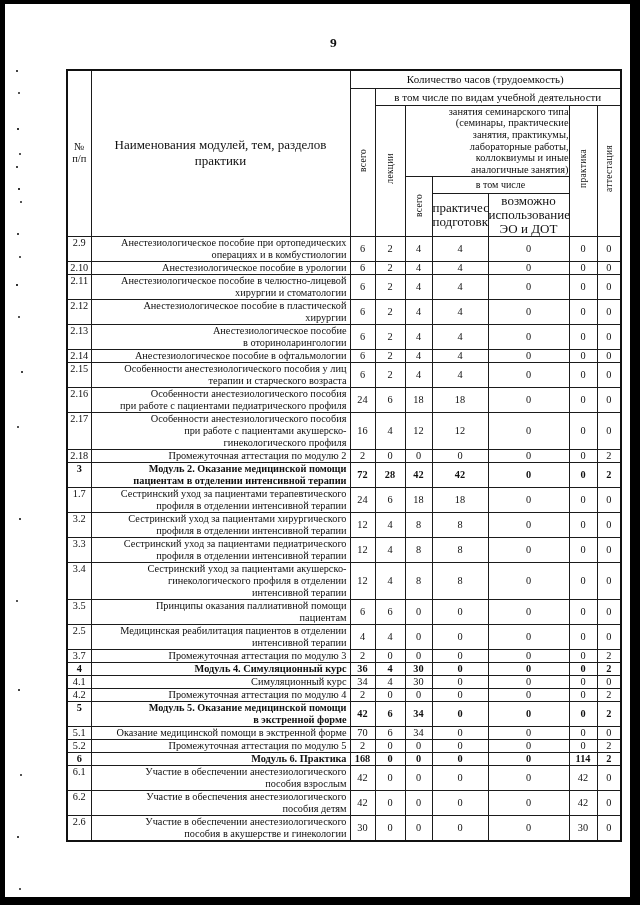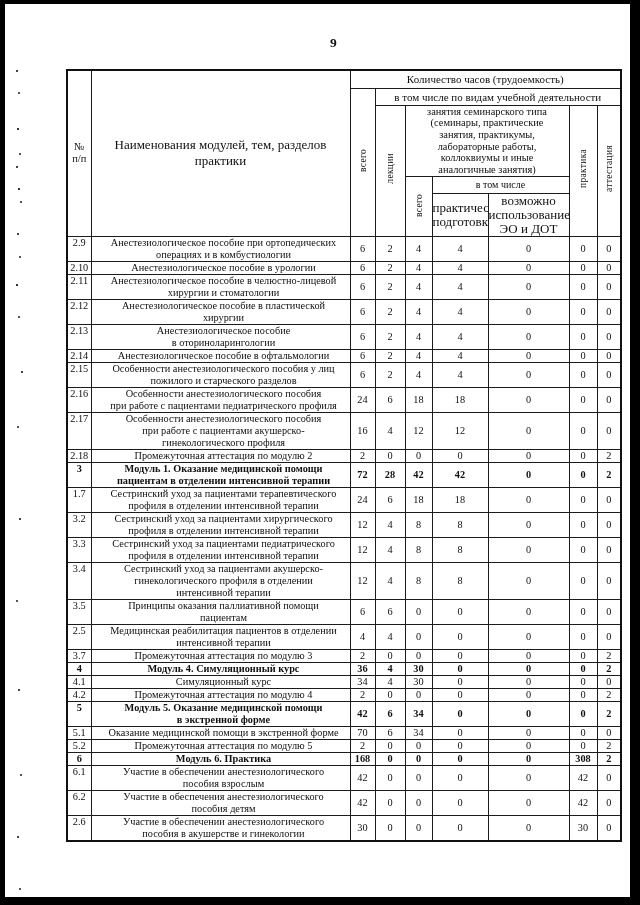--- a/index.html
+++ b/index.html
@@ -28,31 +28,31 @@
   }
   .grid th,.grid td{
     border:1px solid #1b1b1b;padding:0;overflow:hidden;
     font-weight:normal;color:#101010;
   }
   .grid{border:2px solid #111;}
   thead th{text-align:center;vertical-align:middle;}
   .h-banner{font-size:11px;margin-left:48px;}
   .h-rowA{height:18px;}
   .h-rowB{height:17px;}
-  .h-seminar{height:70px;font-size:10.4px;line-height:11.6px;white-space:pre-line;}
+  .h-seminar{height:70px;font-size:10.4px;line-height:11.6px;white-space:pre-line;text-align:right;}
   .h-rowD{height:17px;font-size:10px;}
   .h-rowE{height:31px;}
   .h-small{font-size:13px;line-height:14px;white-space:pre-line;}
   .h-num{font-size:10.5px;white-space:pre-line;line-height:12px;}
   .h-name{font-size:13px;}
   .rot{display:inline-block;writing-mode:vertical-rl;transform:rotate(180deg);
        font-size:9.5px;letter-spacing:.3px;}
   tbody td{font-size:10.3px;line-height:12px;}
   td.c-num{text-align:center;vertical-align:top;padding-top:0;}
-  td.c-name{text-align:center;vertical-align:middle;padding:0 3px 0 9px;white-space:pre-line;}
+  td.c-name{text-align:right;vertical-align:middle;padding:0 3px 0 9px;white-space:pre-line;}
   td.c-val{text-align:center;vertical-align:middle;}
   tr.bold td{font-weight:bold;}
 </style>
 </head>
 <body>
 
 <div class="page">
   <div class="bar bar-top"></div>
   <div class="bar bar-left"></div>
   <div class="bar bar-right"></div>
@@ -174,21 +174,21 @@
           <td class="c-val">2</td>
           <td class="c-val">4</td>
           <td class="c-val">4</td>
           <td class="c-val">0</td>
           <td class="c-val">0</td>
           <td class="c-val">0</td>
         </tr>
         <tr>
           <td class="c-num">2.15</td>
           <td class="c-name">Особенности анестезиологического пособия у лиц
-пожилого и старческого разделов</td>
+терапии и старческого возраста</td>
           <td class="c-val">6</td>
           <td class="c-val">2</td>
           <td class="c-val">4</td>
           <td class="c-val">4</td>
           <td class="c-val">0</td>
           <td class="c-val">0</td>
           <td class="c-val">0</td>
         </tr>
         <tr>
           <td class="c-num">2.16</td>
@@ -221,21 +221,21 @@
           <td class="c-val">2</td>
           <td class="c-val">0</td>
           <td class="c-val">0</td>
           <td class="c-val">0</td>
           <td class="c-val">0</td>
           <td class="c-val">0</td>
           <td class="c-val">2</td>
         </tr>
         <tr class="bold">
           <td class="c-num">3</td>
-          <td class="c-name">Модуль 1. Оказание медицинской помощи
+          <td class="c-name">Модуль 2. Оказание медицинской помощи
 пациентам в отделении интенсивной терапии</td>
           <td class="c-val">72</td>
           <td class="c-val">28</td>
           <td class="c-val">42</td>
           <td class="c-val">42</td>
           <td class="c-val">0</td>
           <td class="c-val">0</td>
           <td class="c-val">2</td>
         </tr>
         <tr>
@@ -390,21 +390,21 @@
           <td class="c-val">2</td>
         </tr>
         <tr class="bold">
           <td class="c-num">6</td>
           <td class="c-name">Модуль 6. Практика</td>
           <td class="c-val">168</td>
           <td class="c-val">0</td>
           <td class="c-val">0</td>
           <td class="c-val">0</td>
           <td class="c-val">0</td>
-          <td class="c-val">308</td>
+          <td class="c-val">114</td>
           <td class="c-val">2</td>
         </tr>
         <tr>
           <td class="c-num">6.1</td>
           <td class="c-name">Участие в обеспечении анестезиологического
 пособия взрослым</td>
           <td class="c-val">42</td>
           <td class="c-val">0</td>
           <td class="c-val">0</td>
           <td class="c-val">0</td>

